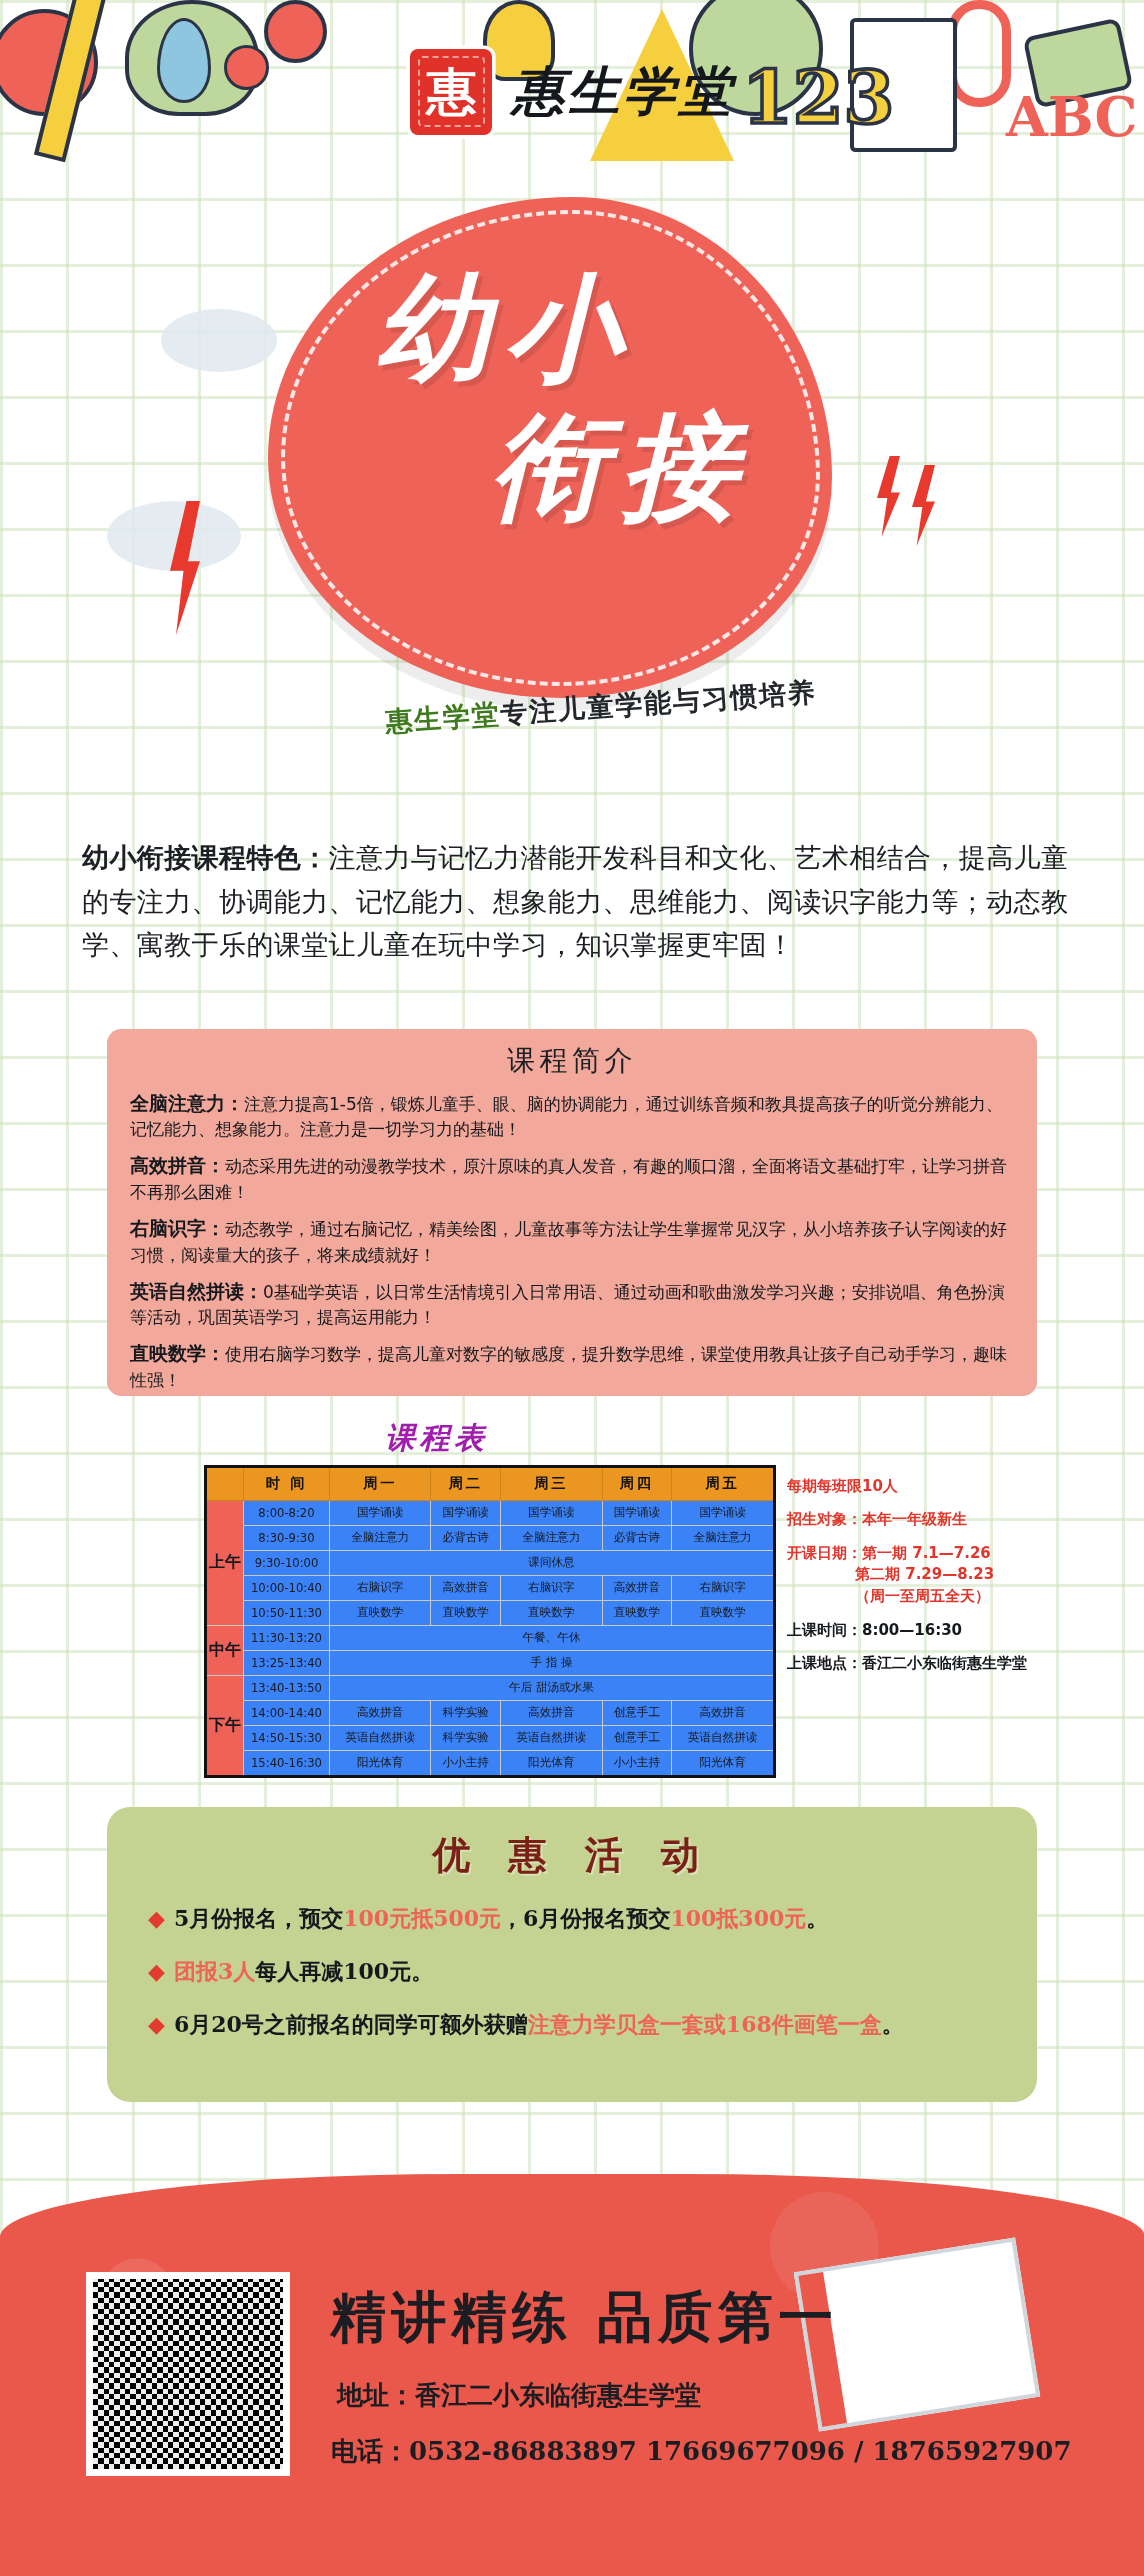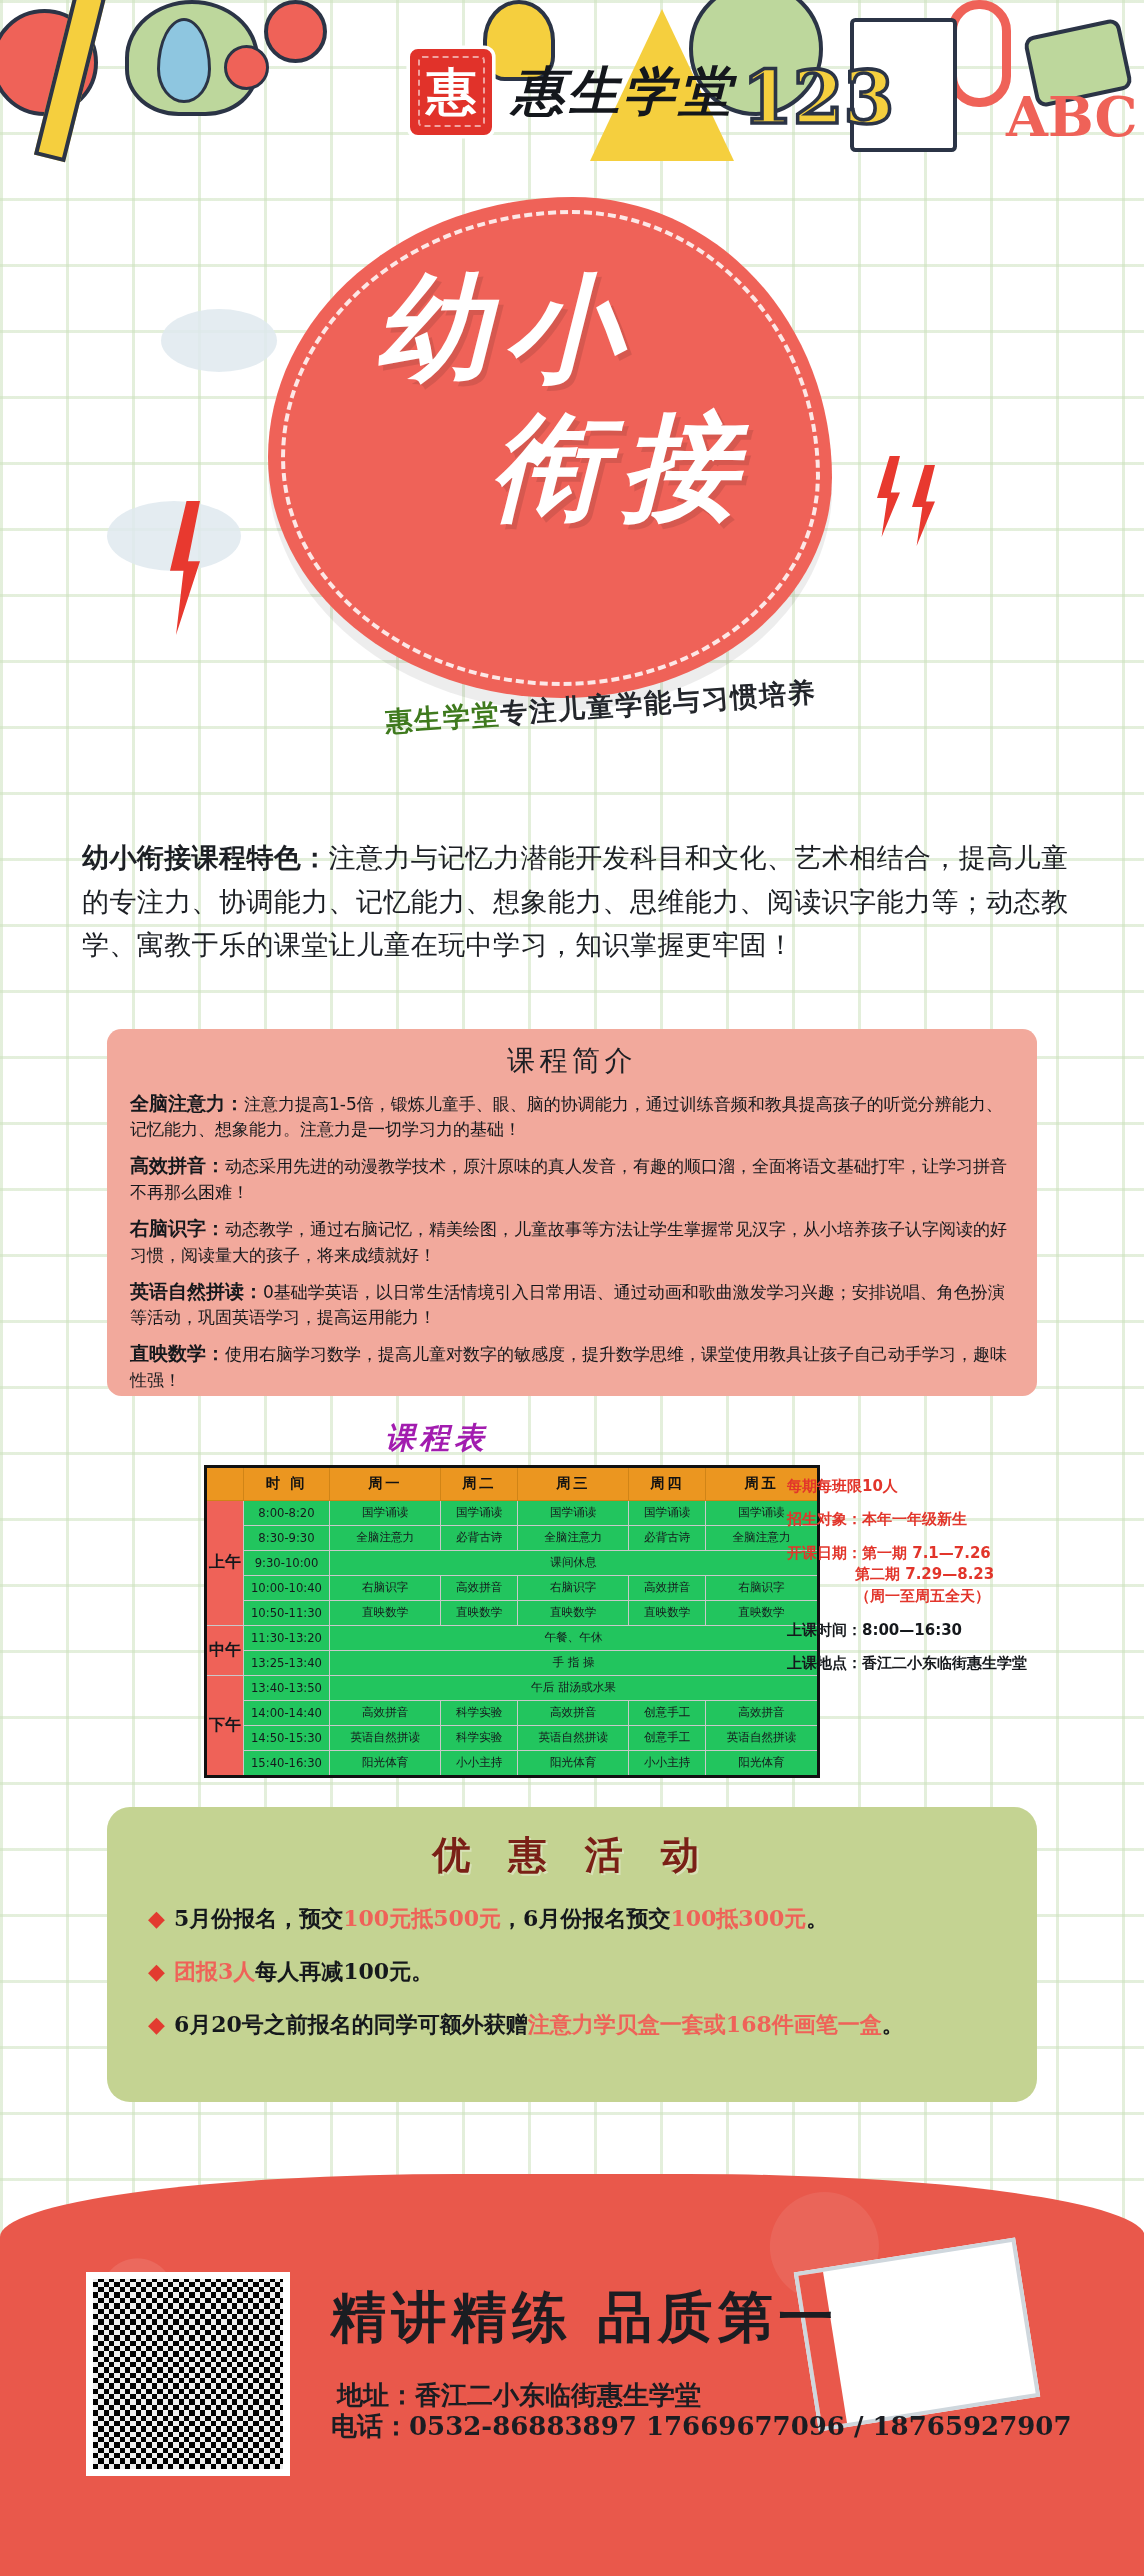--- a/index.html
+++ b/index.html
@@ -110,22 +110,22 @@
   .ci .k{ font-weight:700; font-size:19px; }
 
   
   .sched-title{
     position:absolute; left:385px; top:1418px; z-index:7;
     font-size:30px; color:#a21caf; font-weight:700; font-style:italic; letter-spacing:4.5px;
     font-family:"DejaVu Serif","Liberation Serif",serif;
   }
   table.sched{
     position:absolute; left:204px; top:1465px; z-index:7;
-    border-collapse:collapse; background:#22c55e;
-    border:3.6px solid #111; width:616px;
+    border-collapse:collapse; background:#3b82f6;
+    border:3.6px solid #111; width:572px;
     font-size:11.6px;
   }
   table.sched th{
     background:#eb9620; color:#111; font-weight:700; font-size:14.3px;
     padding:6.3px 1.8px; border:0.9px solid #d08416; letter-spacing:2.7px;
   }
   table.sched td{
     border:0.9px solid #c9c9c9; text-align:center; padding:4.5px 1.8px;
     color:#15181c; white-space:nowrap;
   }
@@ -188,21 +188,21 @@
   .slogan{
     position:absolute; left:331px; top:9px; font-size:55px; font-weight:700;
     color:#1b1d22; letter-spacing:5.4px;
     font-family:"DejaVu Serif","Liberation Serif",serif;
   }
   .addr{
     position:absolute; left:337px; top:106px; font-size:26px; color:#1b1d22; font-weight:700;
     font-family:"DejaVu Serif","Liberation Serif",serif;
   }
   .tel{
-    position:absolute; left:331px; top:137px; font-size:26px; color:#1b1d22; font-weight:700;
+    position:absolute; left:331px; top:162px; font-size:26px; color:#1b1d22; font-weight:700;
     font-family:"DejaVu Serif","Liberation Serif",serif;
   }
   .notebook{
     position:absolute; left:805px; top:-18px; width:224px; height:161px;
     background:#fff; border:4.5px solid #cfd7dd; transform:rotate(-9deg);
   }
   .notebook::before{
     content:""; position:absolute; left:0; top:0; width:25px; height:100%; background:#e9584b;
   }
 </style>

